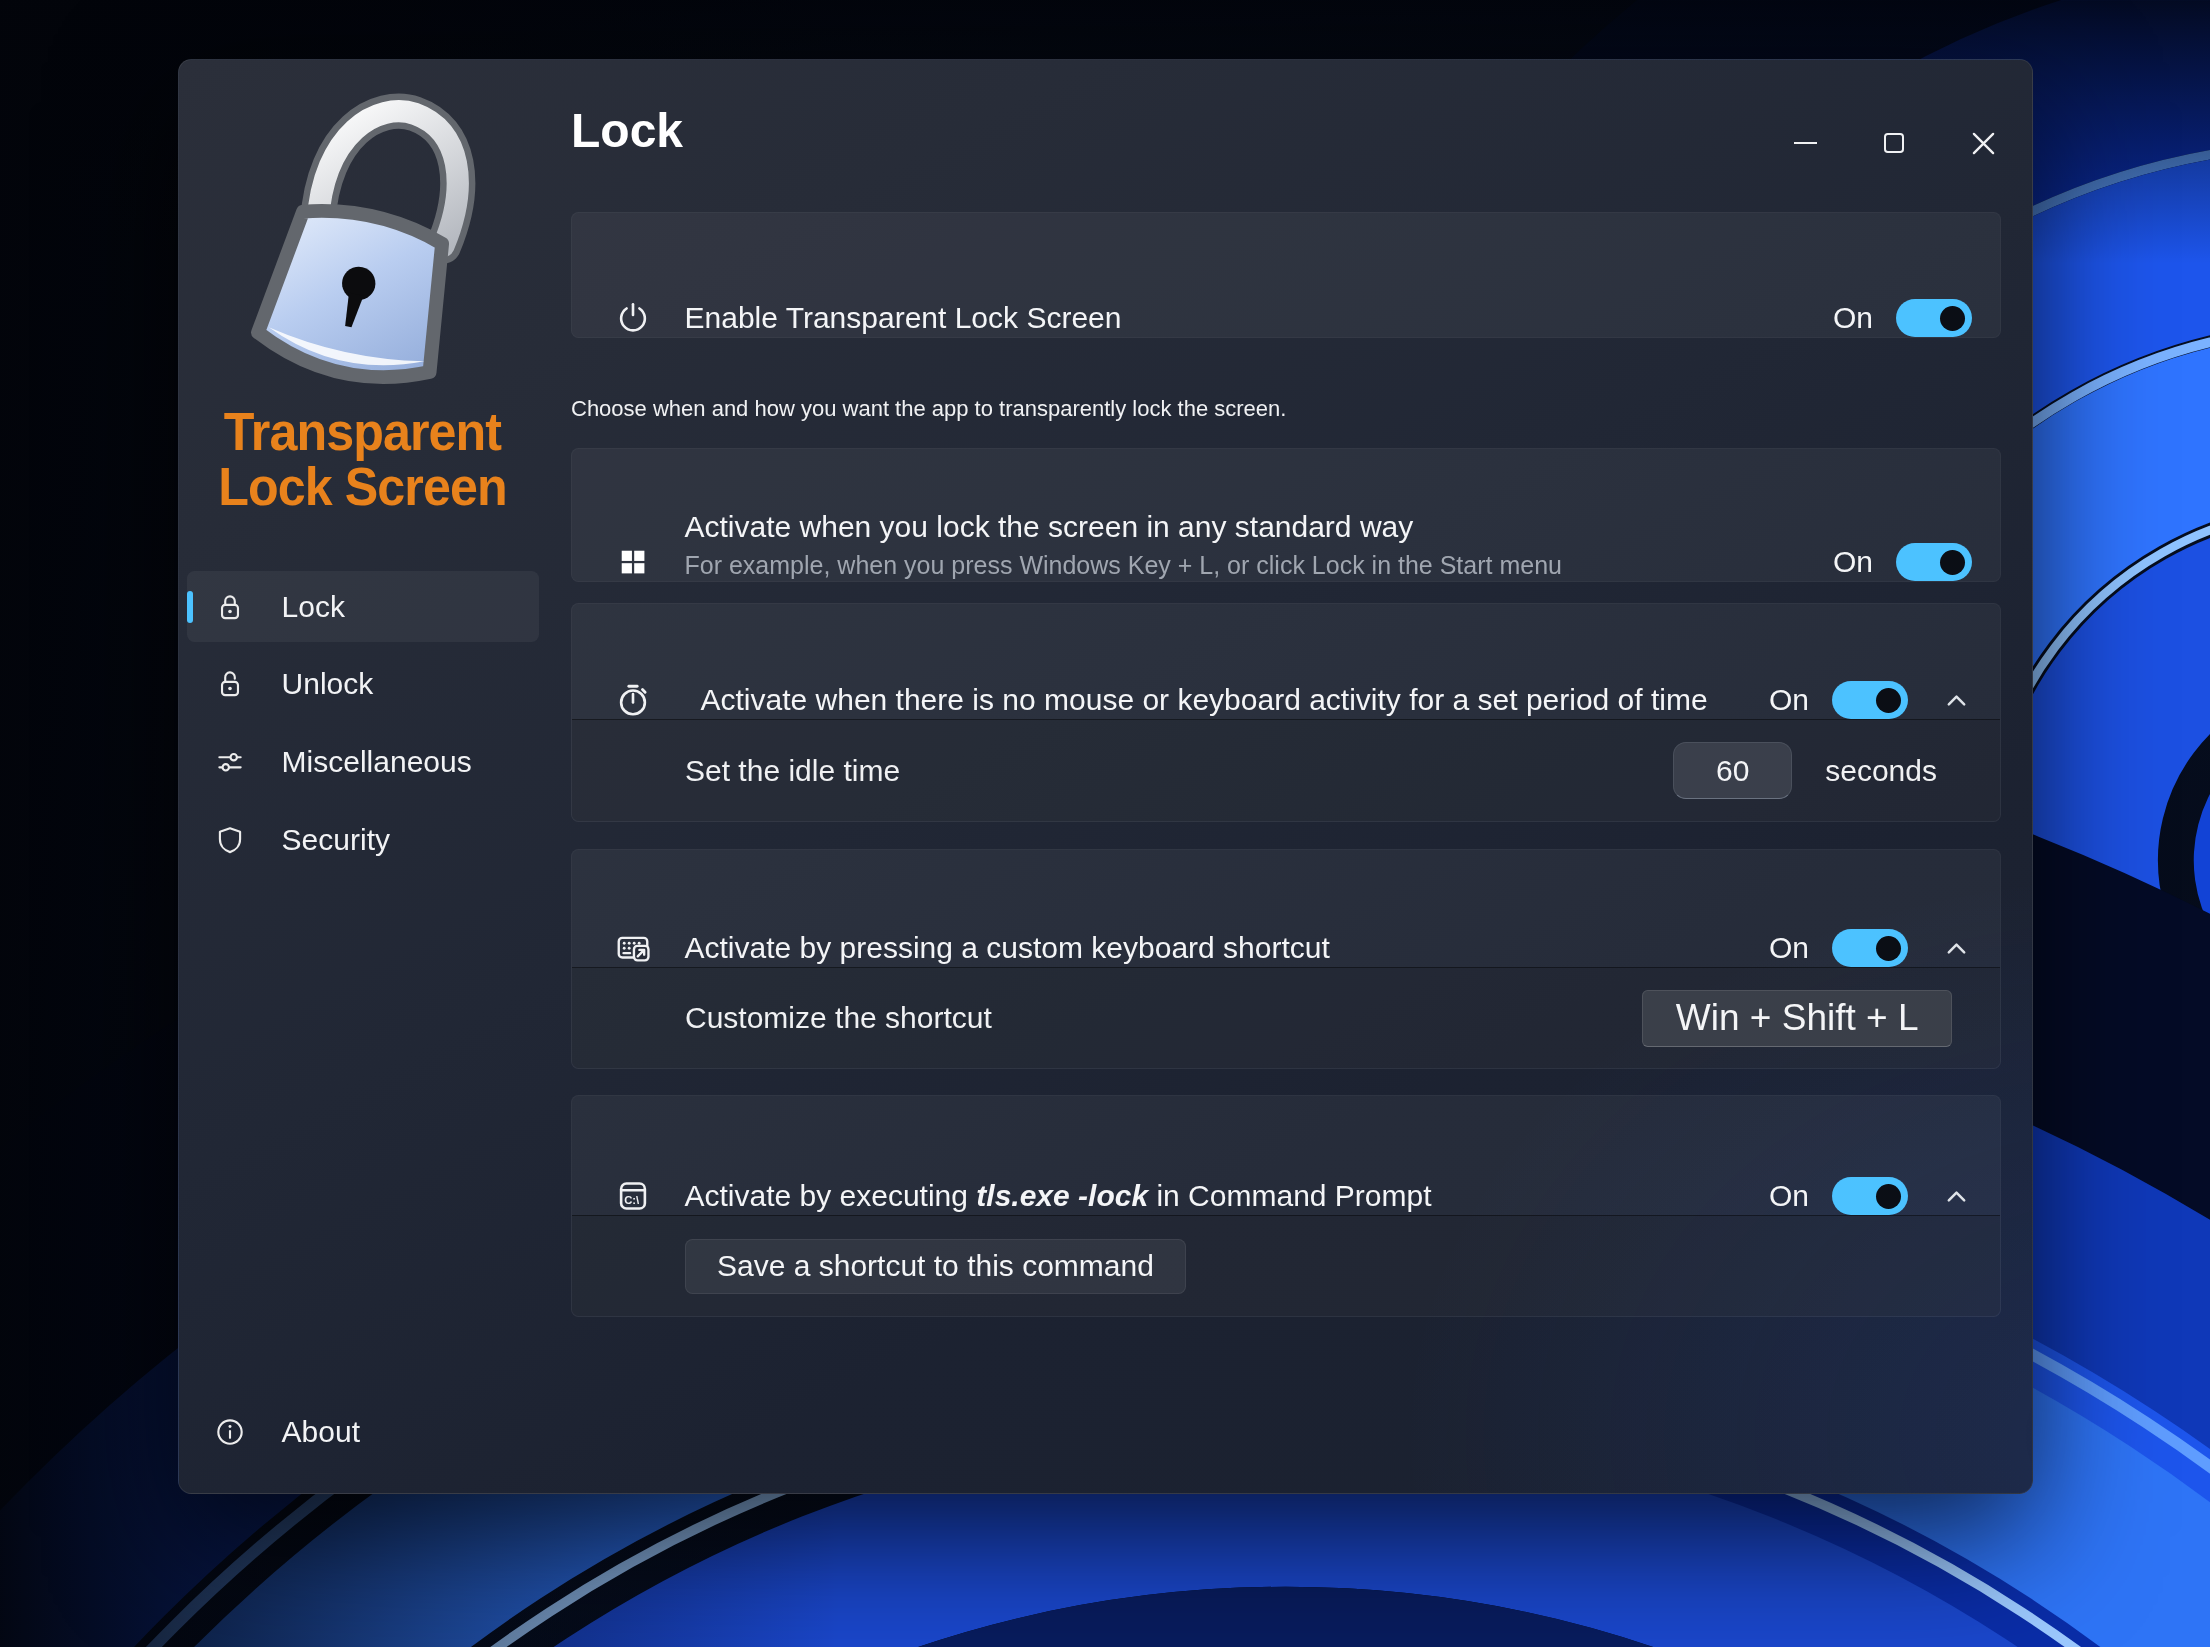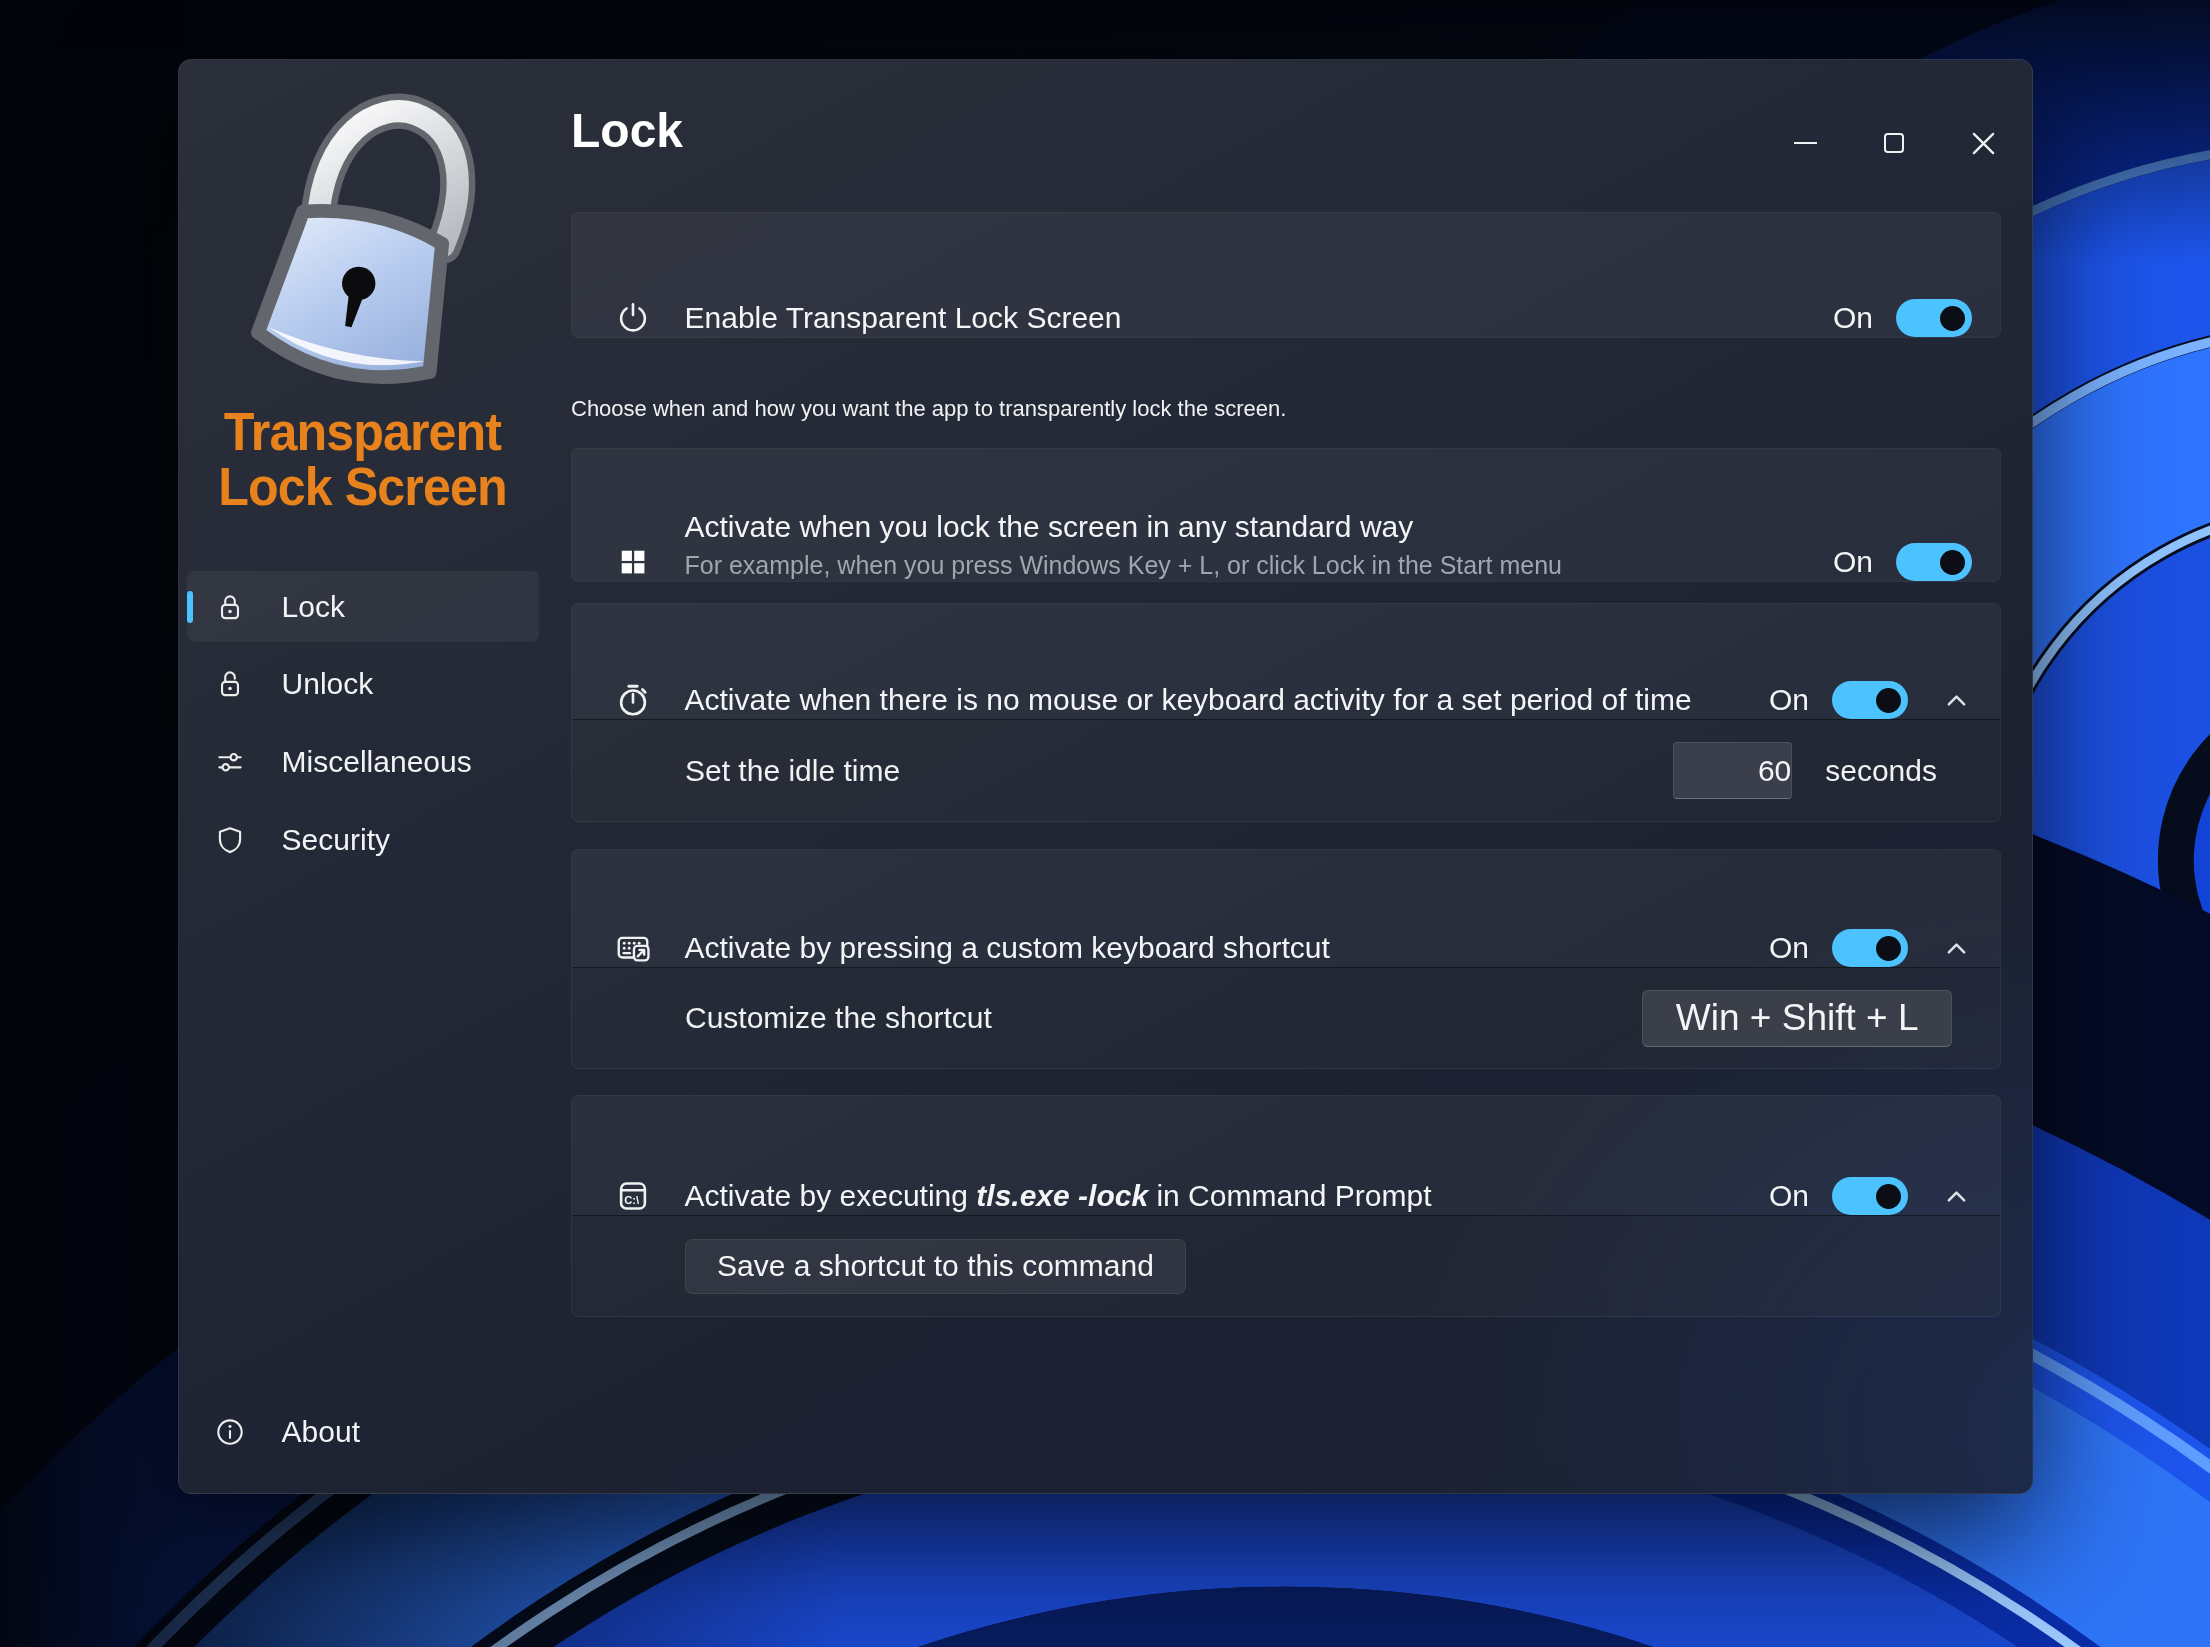--- a/index.html
+++ b/index.html
@@ -61,40 +61,40 @@
   .toggle-wrap { display:flex; align-items:center; }
   .toggle-label { font-size:30px; color:#f4f5f7; margin-right:23px; }
   .toggle { width:76px; height:38px; border-radius:19px; position:relative; flex:0 0 76px; }
   .toggle .knob { position:absolute; top:6.7px; right:6.7px; width:25px; height:25px; border-radius:50%; background:#0b0e15; }
   .chevron { width:25px; height:25px; margin-left:36px; flex:0 0 25px; }
 
   .subrow { display:flex; align-items:center; padding-left:113px;
     background:rgba(0,0,0,0.10); border-top:1.4px solid rgba(0,0,0,0.42); }
   .subrow-label { font-size:30px; color:#f0f1f3; flex:1; }
 
-  .num-input { width:119px; height:57px; border-radius:4px; background:#3a3f4b;
+  .num-input { width:119px; height:57px; border-radius:13px; background:#3a3f4b;
     border:1px solid #4a505c; border-bottom:1.9px solid #6a7280;
-    color:#f4f5f7; font-size:30px; text-align:right; font-family:"Liberation Sans", sans-serif; }
+    color:#f4f5f7; font-size:30px; text-align:center; font-family:"Liberation Sans", sans-serif; }
   .unit { font-size:30px; color:#f0f1f3; margin-left:21px; margin-right:63px; }
 
   .kbd-btn { height:57px; padding:0 32.5px; margin-right:48px; border-radius:5.7px;
     background:#3a3f49; border:1px solid rgba(255,255,255,0.10);
     border-bottom-color:rgba(255,255,255,0.22);
     color:#f4f5f7; font-size:37px; display:flex; align-items:center; }
 
   .save-btn { height:55px; padding:8px 31px; border-radius:7.6px;
     background:rgba(255,255,255,0.065); border:1px solid rgba(255,255,255,0.07);
     color:#f4f5f7; font-size:30px; display:flex; align-items:center; }
 
   .cmd-italic { font-weight:bold; font-style:italic; }
 
   
   .card-enable   { margin-top:53px; } .card-enable .card-row { height:124px; }
   .card-standard { margin-top:0;   } .card-standard .card-row { height:132px; }
-  .card-idle     { margin-top:21px; } .card-idle .hdr { height:115px; } .card-idle .subrow { height:102px;gap:12px; }
+  .card-idle     { margin-top:21px; } .card-idle .hdr { height:115px;gap:16px; } .card-idle .subrow { height:102px;gap:12px; }
   .card-shortcut { margin-top:27px; } .card-shortcut .hdr { height:117px; } .card-shortcut .subrow { height:101px; }
   .card-command  { margin-top:26px; } .card-command .hdr { height:119px; } .card-command .subrow { height:101px; }
 
   svg.icon { display:block; }
 </style>
 </head>
 <body>
 
 <div class="wallpaper">
   <svg width="2210" height="1648" viewBox="0 0 2312 1724">

